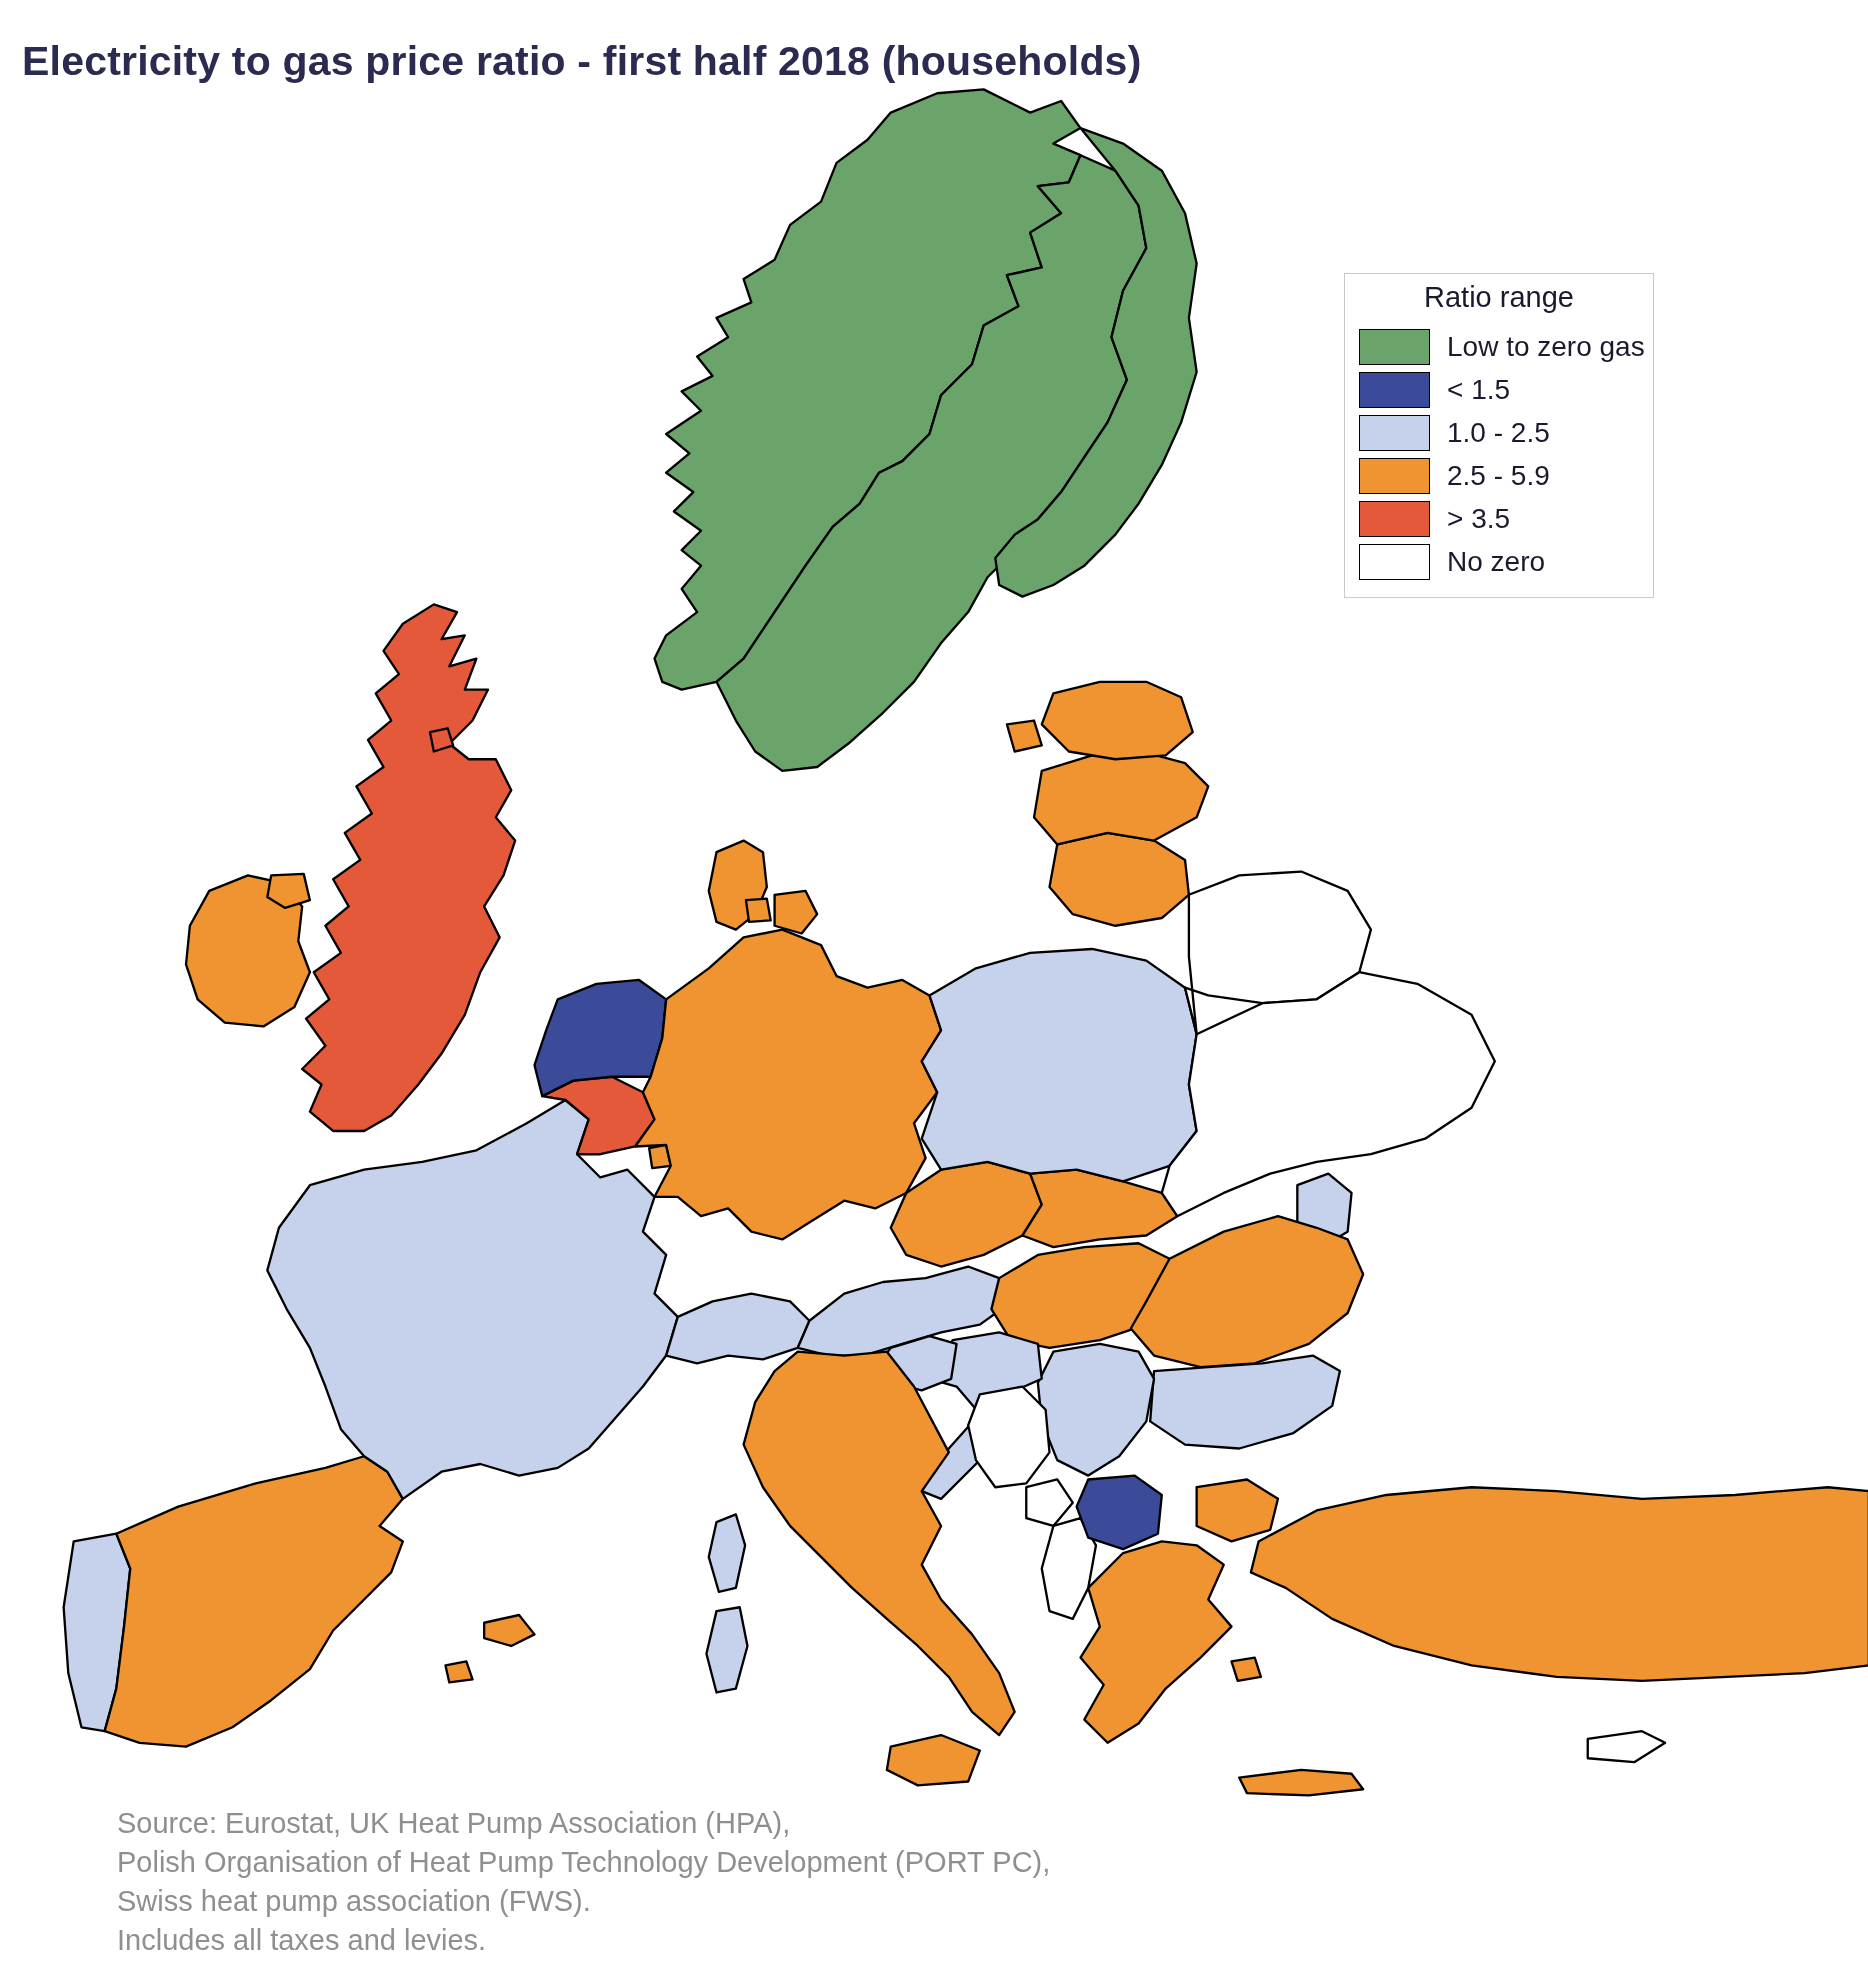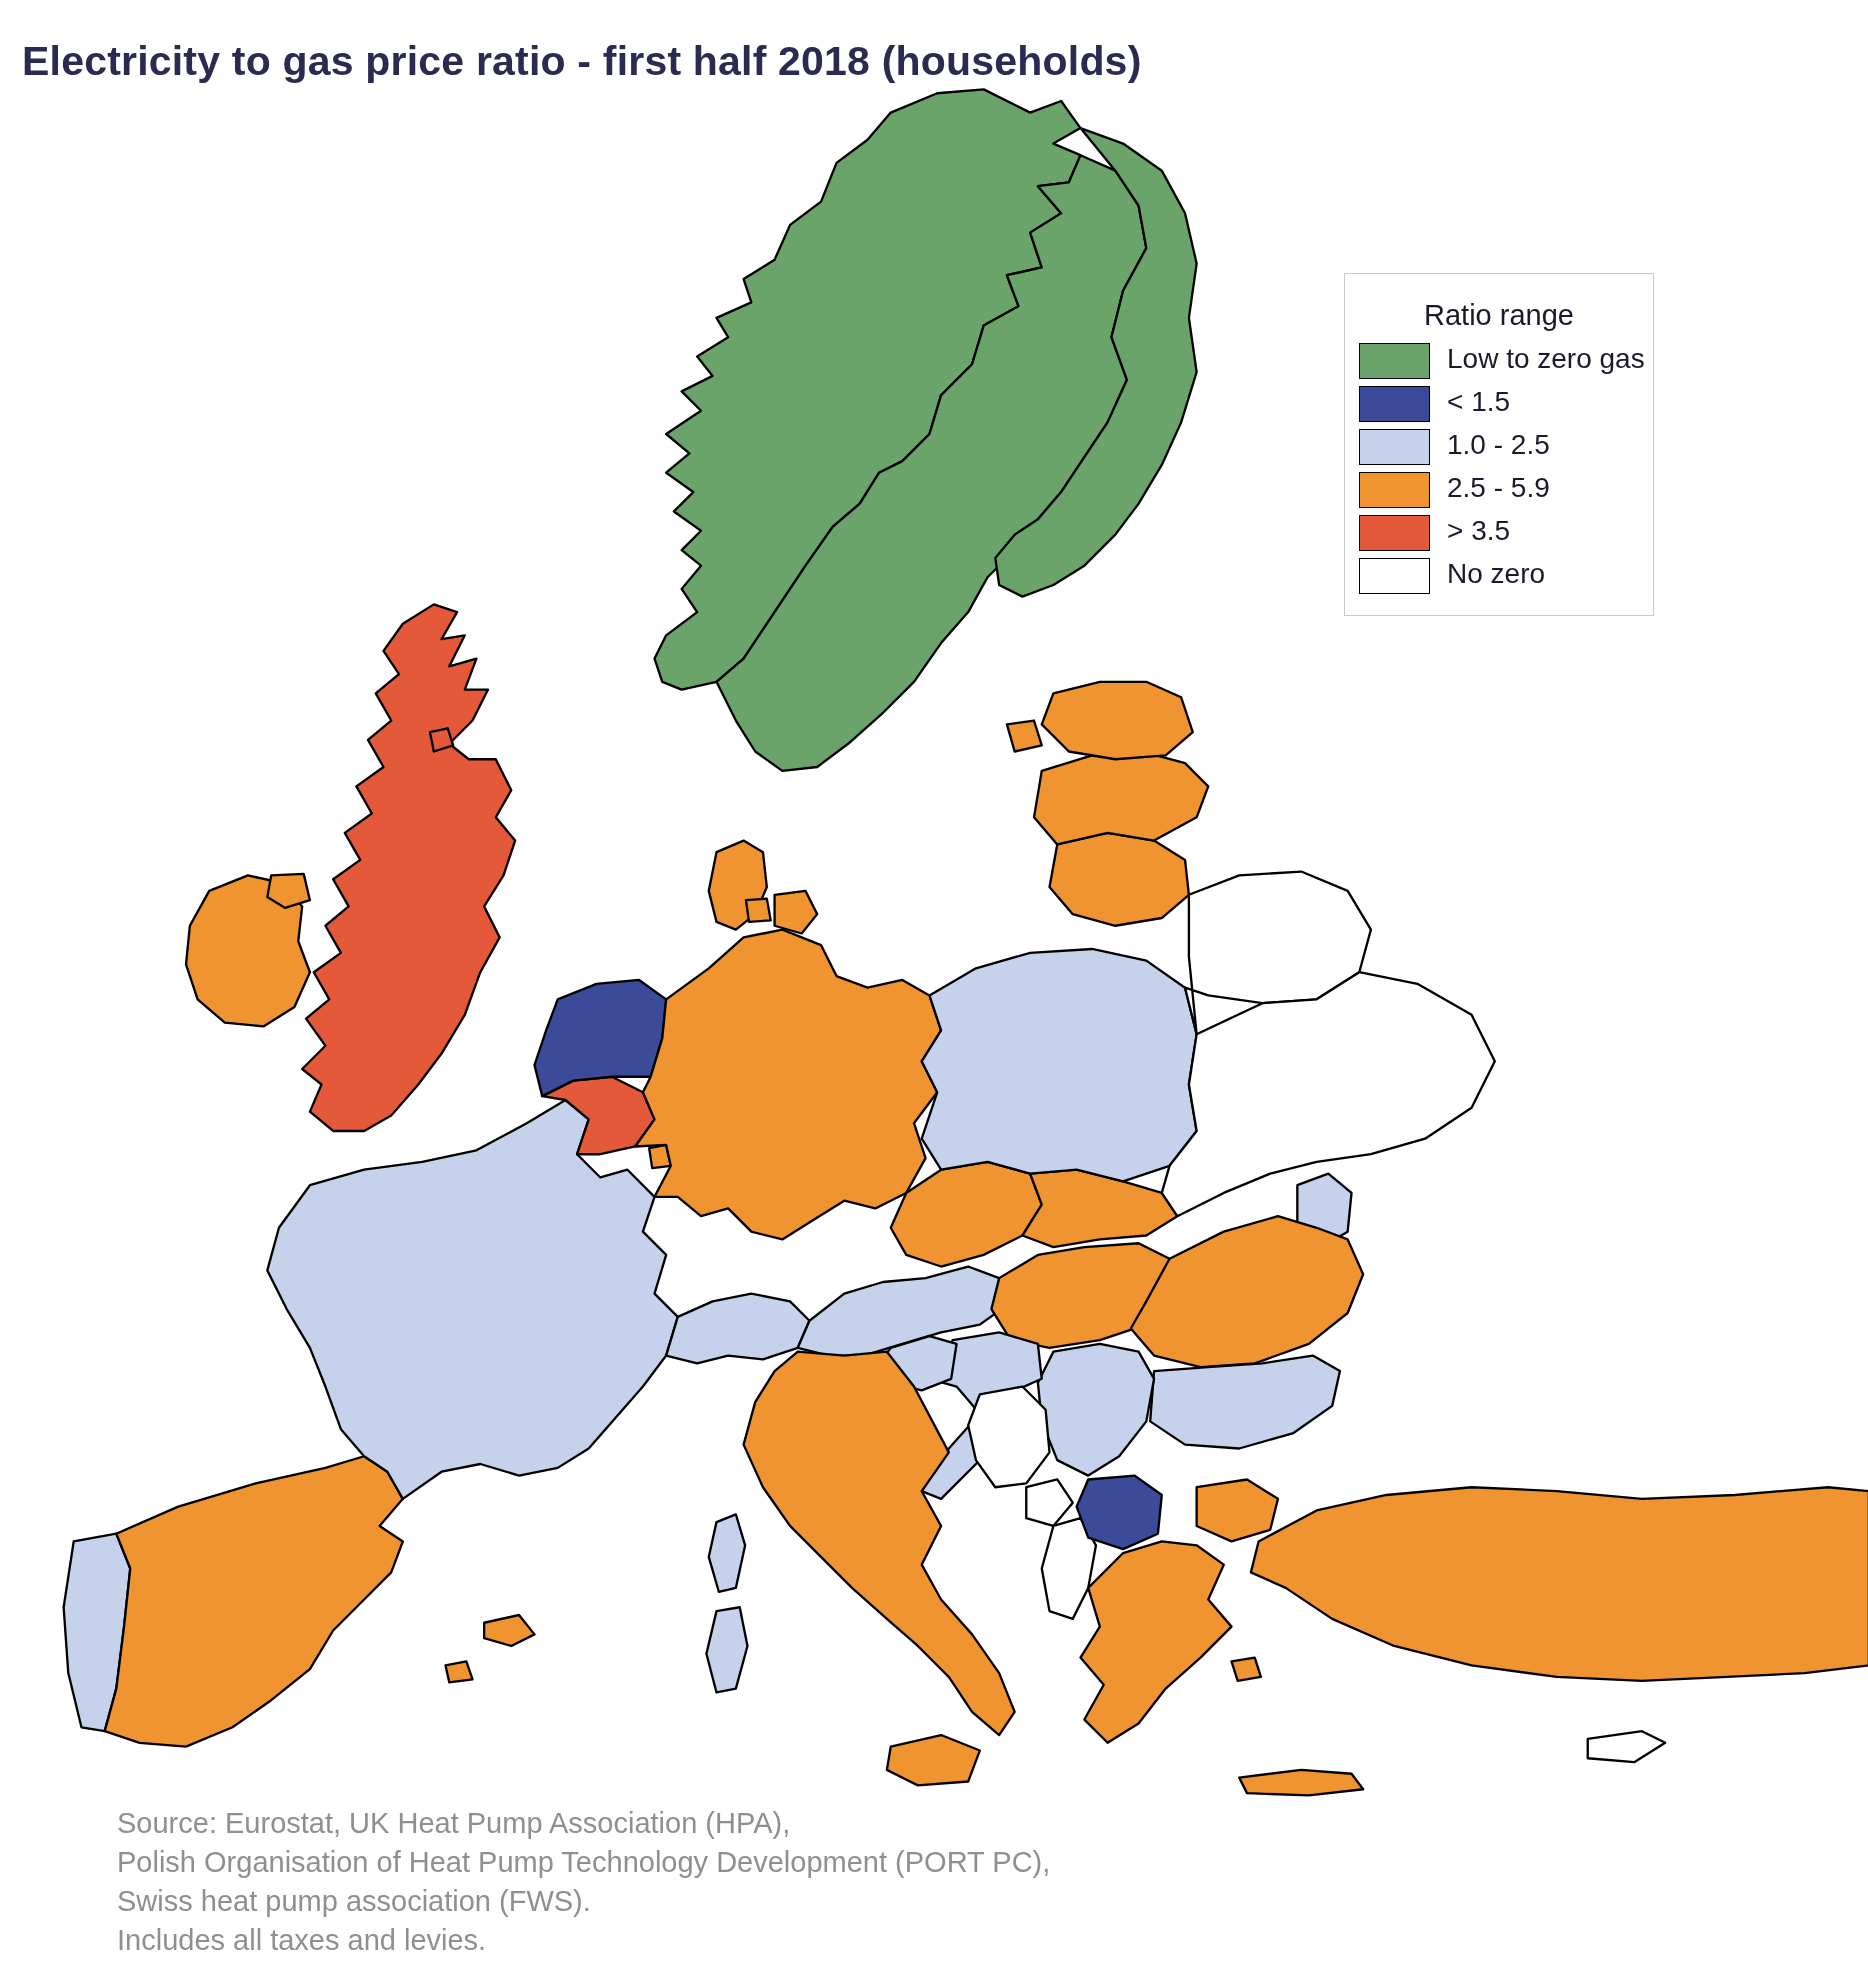--- a/index.html
+++ b/index.html
@@ -40,32 +40,32 @@
     stroke-width: 3;
     stroke-linejoin: round;
   }
   #legend {
     position: absolute;
     left: 1344px;
     top: 273px;
     width: 310px;
     background: #ffffff;
     border: 1.5px solid #c9c9c9;
-    padding: 25px 14px 14px 14px;
+    padding: 7px 14px 14px 14px;
     box-sizing: border-box;
   }
   #legend-title {
     font-size: 29px;
     color: #1a1a2e;
     text-align: center;
     margin-bottom: 11px;
   }
   .legend-row {
     display: flex;
-    align-items: flex-start;
+    align-items: center;
     height: 43px;
   }
   .legend-swatch {
     width: 71px;
     height: 36px;
     border: 1.5px solid #000000;
     box-sizing: border-box;
     flex: 0 0 auto;
   }
   .legend-label {

